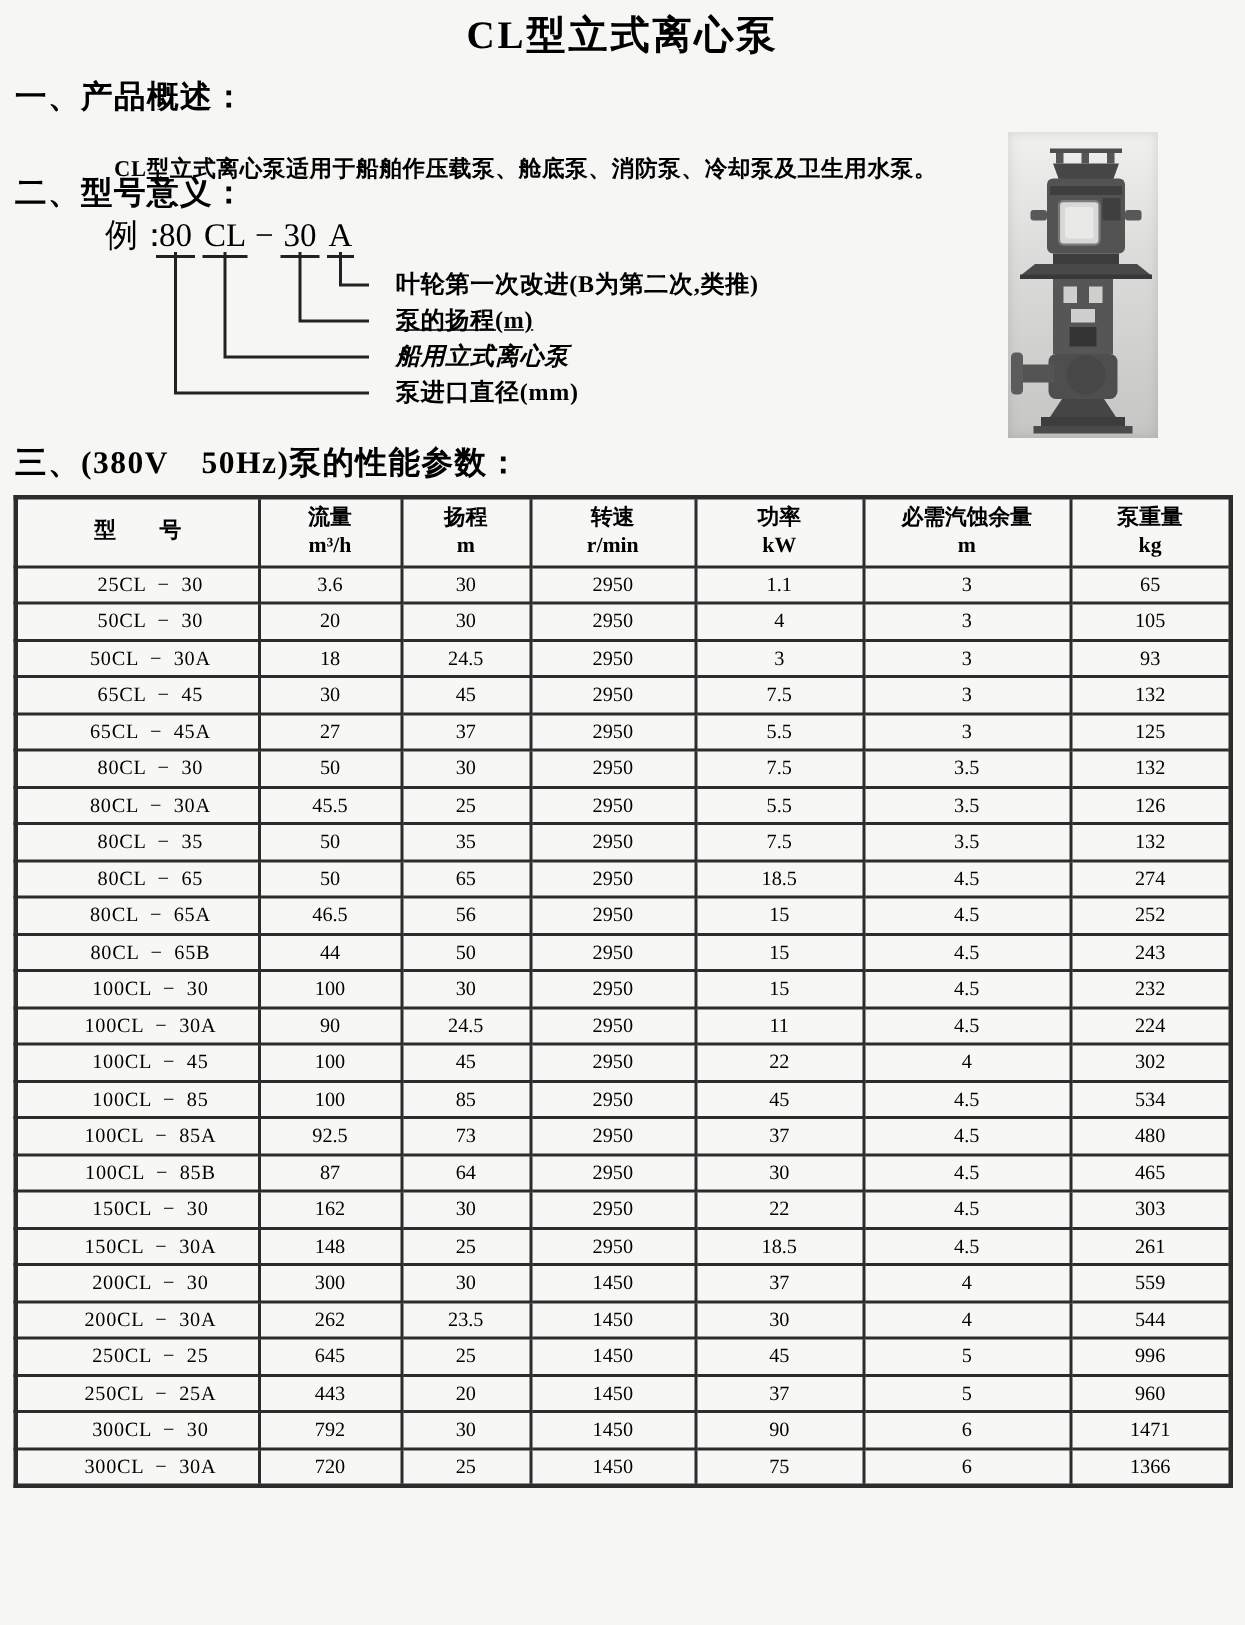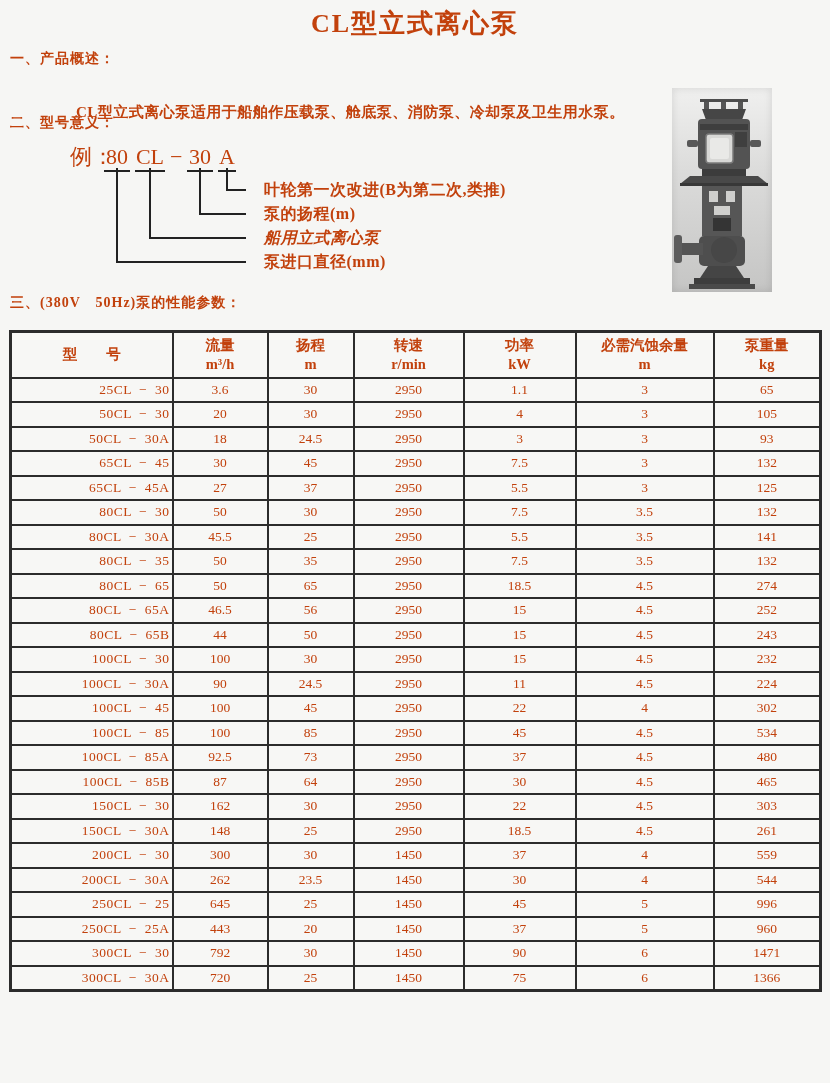--- a/index.html
+++ b/index.html
@@ -3,31 +3,31 @@
 <meta charset="utf-8">
 <style>
   * { margin:0; padding:0; box-sizing:border-box; }
   html,body { background:#e9e9e9; }
   .page {
     position:relative;
     width:830px; height:1083px;
     margin:0 auto;
     background:#f6f6f4;
     font-family:"Liberation Serif","DejaVu Serif",serif;
-    color:#c2410c;
+    color:#000000;
     overflow:hidden;
   }
   .title {
     position:absolute; top:6px; left:0; right:0;
     text-align:center;
     font-size:26px; font-weight:bold; letter-spacing:2px;
   }
   .sec-head {
     position:absolute; left:10px;
-    font-size:14px; font-weight:bold; letter-spacing:1px;
+    font-size:21px; font-weight:bold; letter-spacing:1px;
     white-space:nowrap;
   }
   .s1-head { top:50px; }
   .s1-body {
     position:absolute; top:87px; left:76px;
     font-size:15px; font-weight:600; letter-spacing:0.5px;
     white-space:nowrap;
     margin-top:16px;
   }
   .s2-head { top:114px; }
@@ -64,21 +64,21 @@
   table.perf { border-width:3px; }
   table.perf th {
     height:46px; text-align:center; vertical-align:middle;
     font-size:14.5px; font-weight:bold; line-height:1.3;
   }
   table.perf td {
     height:24.5px; text-align:center; vertical-align:middle;
     font-size:13.5px; font-weight:500; padding:0 2px;
   }
   table.perf td.model {
-    text-align:right; padding-left:19px; white-space:pre; letter-spacing:0.5px;
+    text-align:center; padding-left:19px; white-space:pre; letter-spacing:0.5px;
   }
 </style>
 </head>
 <body>
 
 <div class="page">
 
   <div class="title">CL型立式离心泵</div>
 
   <div class="sec-head s1-head">一、产品概述：</div>
@@ -91,21 +91,21 @@
       <path d="M167 26 V48 H186" fill="none" stroke="#222" stroke-width="2"></path>
       <path d="M140 26 V72 H186" fill="none" stroke="#222" stroke-width="2"></path>
       <path d="M90 26 V96 H186" fill="none" stroke="#222" stroke-width="2"></path>
       <path d="M57 26 V120 H186" fill="none" stroke="#222" stroke-width="2"></path>
     </svg>
     <div class="example">
       <span class="ex-prefix">例：</span><span id="ex-parts"><span class="ex-part u" style="width: 26px;">80</span><span class="ex-part u" style="width: 30px;">CL</span><span class="ex-part" style="width: 12px;">−</span><span class="ex-part u" style="width: 26px;">30</span><span class="ex-part u" style="width: 18px;">A</span></span>
     </div>
     <div id="diagram-labels">
         <div class="lbl" style="top: 48px;">叶轮第一次改进(B为第二次,类推)</div>
-        <div class="lbl" style="top: 72px;">泵的扬程(m)</div>
+        <div class="lbl" style="top: 72px; text-decoration: underline;">泵的扬程(m)</div>
         <div class="lbl" style="top: 96px; font-style: italic;">船用立式离心泵</div>
         <div class="lbl" style="top: 120px;">泵进口直径(mm)</div>
       </div>
   </div>
 
   <div class="pump">
     <svg width="100" height="204" viewBox="0 0 100 204">
 
       <rect x="28" y="11" width="48" height="3" fill="#4d4d4d"></rect>
       <rect x="32" y="14" width="5" height="7" fill="#555"></rect>
@@ -244,21 +244,21 @@
           <td class="num">3.5</td>
           <td class="num">132</td>
         </tr>
         <tr>
           <td class="model">80CL  −  30A</td>
           <td class="num">45.5</td>
           <td class="num">25</td>
           <td class="num">2950</td>
           <td class="num">5.5</td>
           <td class="num">3.5</td>
-          <td class="num">141</td>
+          <td class="num">126</td>
         </tr>
         <tr>
           <td class="model">80CL  −  35</td>
           <td class="num">50</td>
           <td class="num">35</td>
           <td class="num">2950</td>
           <td class="num">7.5</td>
           <td class="num">3.5</td>
           <td class="num">132</td>
         </tr>

